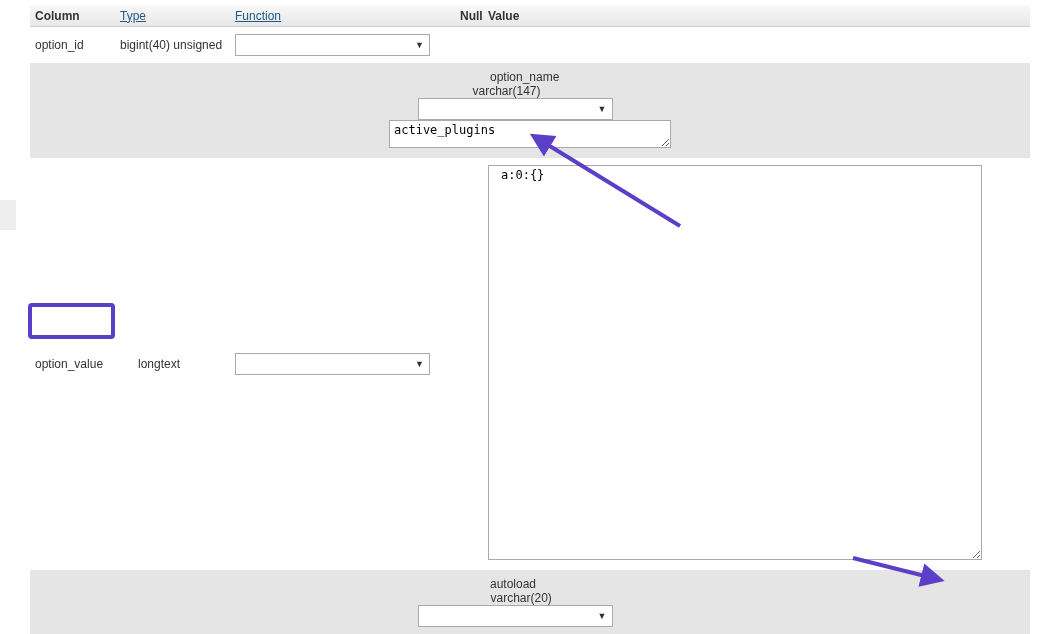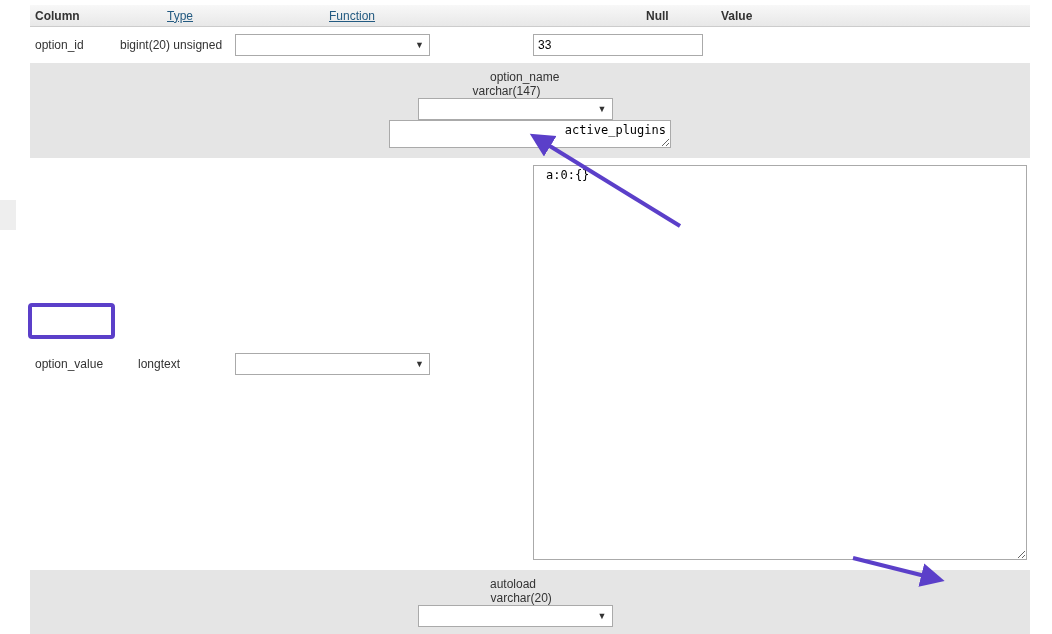--- a/index.html
+++ b/index.html
@@ -6,29 +6,28 @@
     body { font-family: Arial, sans-serif; font-size: 12px; color: #333; background: #fff; }
     .left-bar { position: absolute; left: 0; top: 200px; width: 16px; height: 30px; background: #eee; }
     .container { margin-left: 30px; width: 1000px; padding-top: 5px; }
     
     .header-row {
       display: flex;
       background: linear-gradient(to bottom, #f8f8f8, #e8e8e8);
       border-bottom: 1px solid #ccc;
       height: 22px;
       align-items: center;
-      gap: 47px;
     }
     .header-row a { color: #235a81; text-decoration: underline; margin-top: 42px; }
     .header-row .col-label { font-weight: bold; }
     
     .col-column { width: 90px; padding-left: 5px; }
     .col-type { width: 115px; }
     .col-function { width: 225px; }
-    .col-null { width: 28px; margin-left: 45px; }
+    .col-null { width: 28px; }
     .col-value { flex: 1; }
     
     .data-row {
       display: flex;
       align-items: center;
       padding: 7px 0;
       min-height: 36px;
     }
     .data-row.light { background: #fff; }
     .data-row.dark { background: #e5e5e5; flex-direction: column; }
@@ -66,21 +65,20 @@
     .text-input.w170 { width: 170px; }
     
     .textarea-small {
       width: 282px;
       height: 28px;
       border: 1px solid #aaa;
       padding: 2px 4px;
       font-family: monospace;
       font-size: 12px;
       resize: both;
-      text-align: right;
     }
     .textarea-big {
       width: 494px;
       height: 395px;
       border: 1px solid #aaa;
       padding: 2px 12px;
       font-family: monospace;
       font-size: 12px;
       resize: both;
     }
@@ -121,30 +119,27 @@
   <div class="header-row">
     <div class="col-column col-label">Column</div>
     <div class="col-type"><a href="#">Type</a></div>
     <div class="col-function"><a href="#">Function</a></div>
     <div class="col-null col-label">Null</div>
     <div class="col-value col-label">Value</div>
   </div>
 
   <div class="data-row light">
     <div class="col-column">option_id</div>
-    <div class="col-type">bigint(20) unsigned</div>
-    <div class="col-function">
-      <span class="select-wrap">
-        <select class="function-select"></select>
-      </span>
-    </div>
-    <div class="col-null"></div>
-    <div class="col-value">
-      <input class="text-input w170" value="33" style="">
-    </div>
+    <div class="col-type">bigint(40) unsigned</div>
+    <div class="col-function">
+      <span class="select-wrap">
+        <select class="function-select"></select>
+      </span>
+    </div>
+    <div class="col-null"></div>
   </div>
 
   <div class="data-row dark">
     <div class="col-column">option_name</div>
     <div class="col-type">varchar(147)</div>
     <div class="col-function">
       <span class="select-wrap">
         <select class="function-select"></select>
       </span>
     </div>

